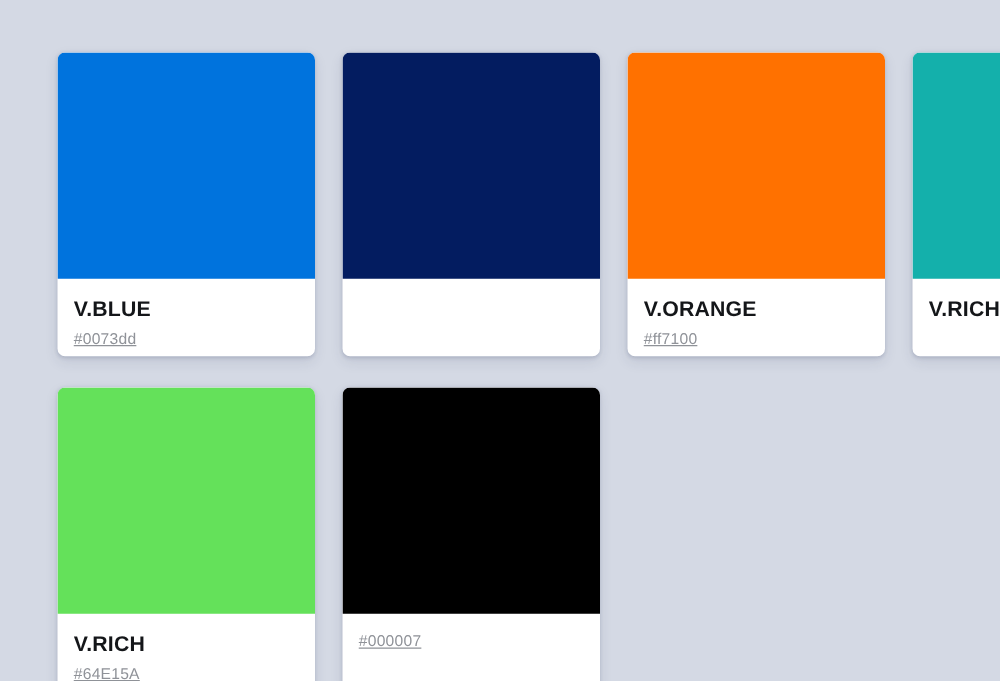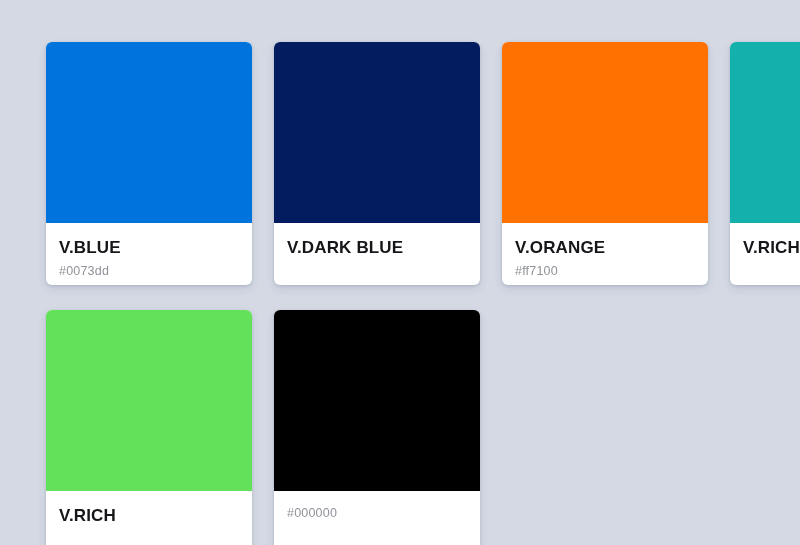--- a/index.html
+++ b/index.html
@@ -59,40 +59,40 @@
     white-space: nowrap;
   }
   .swatch-hex {
     font-size: 12.5px;
     font-weight: normal;
     letter-spacing: 0.2px;
     color: #8f9298;
     line-height: 1.1;
     margin: 0;
     white-space: nowrap;
+    text-decoration: underline;
   }
 </style>
 </head>
 <body style="background-color: rgb(212, 217, 228);">
 
 <div class="palette-grid">
 
   <div class="swatch-card">
     <div class="swatch-color" style="background-color: rgb(0, 115, 221);"></div>
     <div class="swatch-meta">
       <p class="swatch-name">V.BLUE</p>
       <p class="swatch-hex">#0073dd</p>
     </div>
   </div>
 
 
   <div class="swatch-card">
     <div class="swatch-color" style="background-color: rgb(3, 28, 96);"></div>
     <div class="swatch-meta">
-      <p class="swatch-name">V.DARK BLUE</p>
     </div>
   </div>
 
   <div class="swatch-card">
     <div class="swatch-color" style="background-color: rgb(255, 113, 0);"></div>
     <div class="swatch-meta">
       <p class="swatch-name">V.ORANGE</p>
       <p class="swatch-hex">#ff7100</p>
     </div>
   </div>
@@ -101,23 +101,24 @@
     <div class="swatch-color" style="background-color: rgb(20, 176, 171);"></div>
     <div class="swatch-meta">
       <p class="swatch-name">V.RICH</p>
     </div>
   </div>
 
   <div class="swatch-card">
     <div class="swatch-color" style="background-color: rgb(100, 225, 90);"></div>
     <div class="swatch-meta">
       <p class="swatch-name">V.RICH</p>
+      <p class="swatch-hex">#64E15A</p>
     </div>
   </div>
 
   <div class="swatch-card">
     <div class="swatch-color" style="background-color: rgb(0, 0, 0);"></div>
     <div class="swatch-meta">
-      <p class="swatch-hex">#000000</p>
+      <p class="swatch-hex">#000007</p>
     </div>
   </div>
 
 </div>
 
 </body></html>

